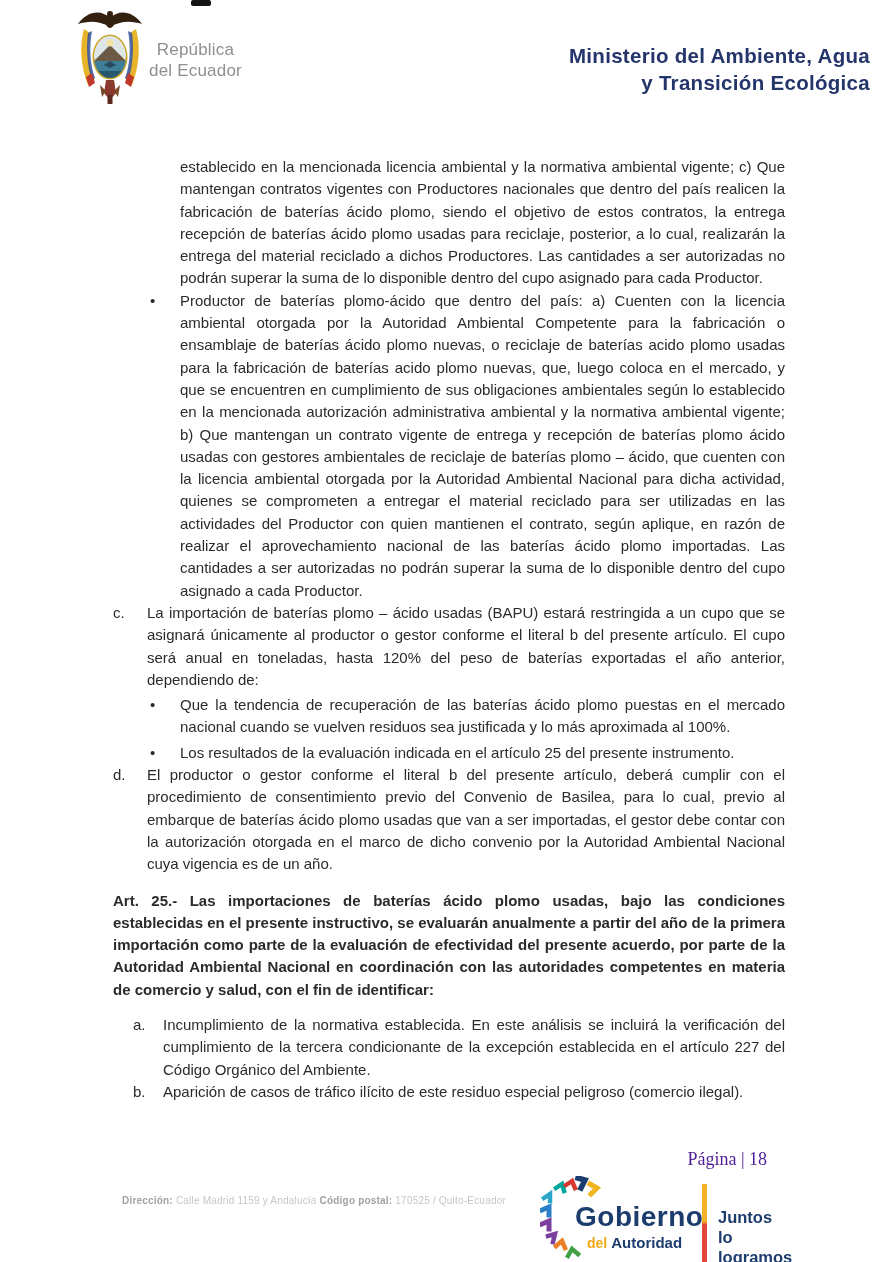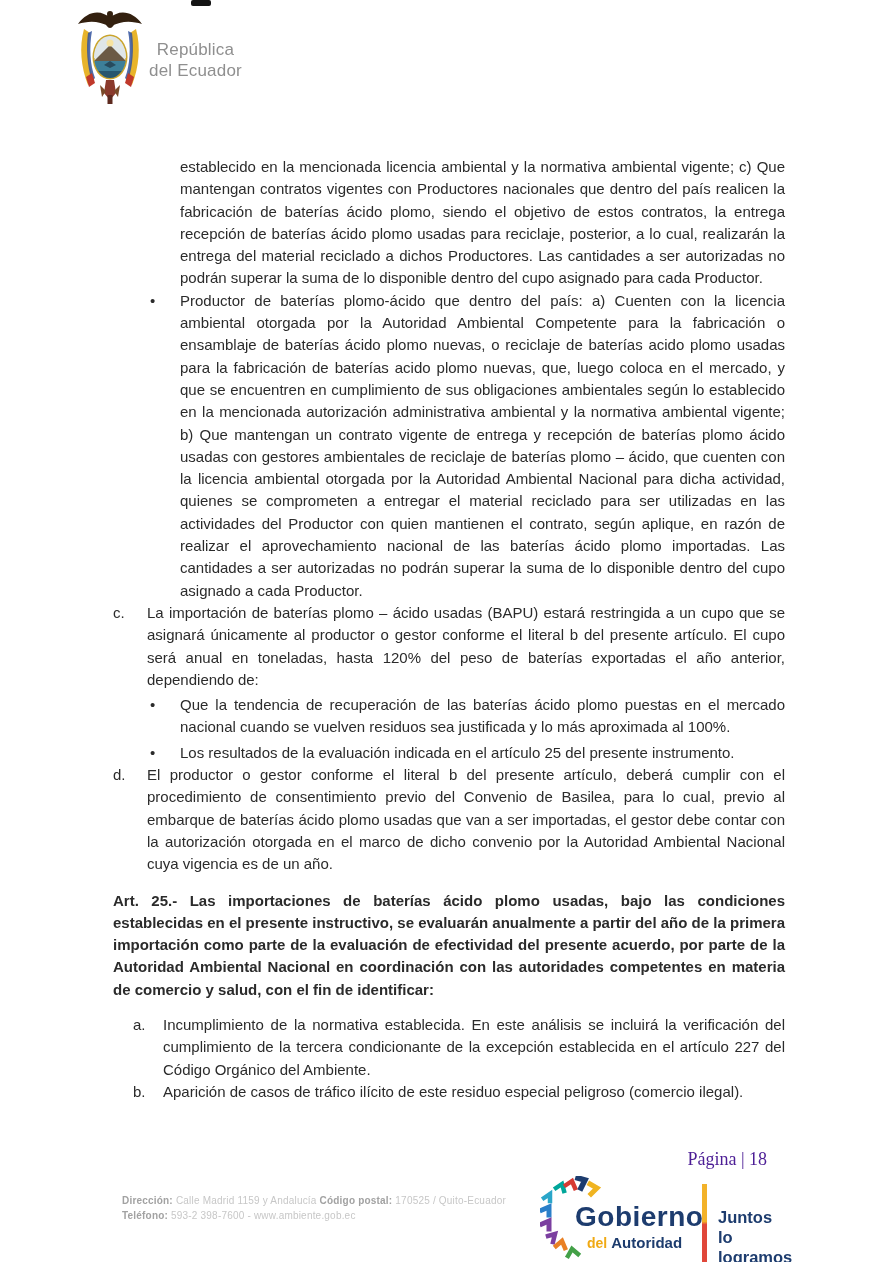--- a/index.html
+++ b/index.html
@@ -102,20 +102,24 @@
       <path d="M24,78 L30,84 L26,90 Z" fill="#7a4a28"></path>
       <path d="M44,78 L38,84 L42,90 Z" fill="#7a4a28"></path>
     </svg>
   </div>
 
   <div class="republic">
     <div>República</div>
     <div>del Ecuador</div>
   </div>
 
+  <div class="ministry">
+    <div>Ministerio del Ambiente, Agua</div>
+    <div>y Transición Ecológica</div>
+  </div>
 
   <div class="content">
 
     <p class="cont">establecido en la mencionada licencia ambiental y la normativa ambiental vigente; c) Que mantengan contratos vigentes con Productores nacionales que dentro del país realicen la fabricación de baterías ácido plomo, siendo el objetivo de estos contratos, la entrega recepción de baterías ácido plomo usadas para reciclaje, posterior, a lo cual, realizarán la entrega del material reciclado a dichos Productores. Las cantidades a ser autorizadas no podrán superar la suma de lo disponible dentro del cupo asignado para cada Productor.</p>
 
     <div class="li-bullet">
       <span class="marker">•</span>
       <span>Productor de baterías plomo-ácido que dentro del país: a) Cuenten con la licencia ambiental otorgada por la Autoridad Ambiental Competente para la fabricación o ensamblaje de baterías ácido plomo nuevas, o reciclaje de baterías acido plomo usadas para la fabricación de baterías acido plomo nuevas, que, luego coloca en el mercado, y que se encuentren en cumplimiento de sus obligaciones ambientales según lo establecido en la mencionada autorización administrativa ambiental y la normativa ambiental vigente; b) Que mantengan un contrato vigente de entrega y recepción de baterías plomo ácido usadas con gestores ambientales de reciclaje de baterías plomo – ácido, que cuenten con la licencia ambiental otorgada por la Autoridad Ambiental Nacional para dicha actividad, quienes se comprometen a entregar el material reciclado para ser utilizadas en las actividades del Productor con quien mantienen el contrato, según aplique, en razón de realizar el aprovechamiento nacional de las baterías ácido plomo importadas. Las cantidades a ser autorizadas no podrán superar la suma de lo disponible dentro del cupo asignado a cada Productor.</span>
     </div>
 
@@ -156,24 +160,20 @@
   </div>
 
   <div class="page-num">Página | 18</div>
 
   <div class="footer-info">
     <div>
       <span class="flabel">Dirección:</span>
       <span>Calle Madrid 1159 y Andalucía</span>
       <span class="flabel">Código postal:</span>
       <span>170525 / Quito-Ecuador</span>
-    </div>
-    <div>
-      <span class="flabel">Teléfono:</span>
-      <span>593-2 398-7600 - www.ambiente.gob.ec</span>
     </div>
   </div>
 
   <div class="gov">
     <svg class="burst" width="62" height="84" viewBox="0 0 62 84">
       <g fill="none" stroke-linecap="square">
         <path d="M4,22 L10,18 L10,25" stroke="#2aa6c9" stroke-width="4.5"></path>
         <path d="M16,12 L22,8 L24,15" stroke="#00a69a" stroke-width="4.5"></path>
         <path d="M26,9 L32,5 L35,12" stroke="#d63a33" stroke-width="4.5"></path>
         <path d="M38,2 L45,4 L41,12" stroke="#1d3c6e" stroke-width="5.5"></path>

